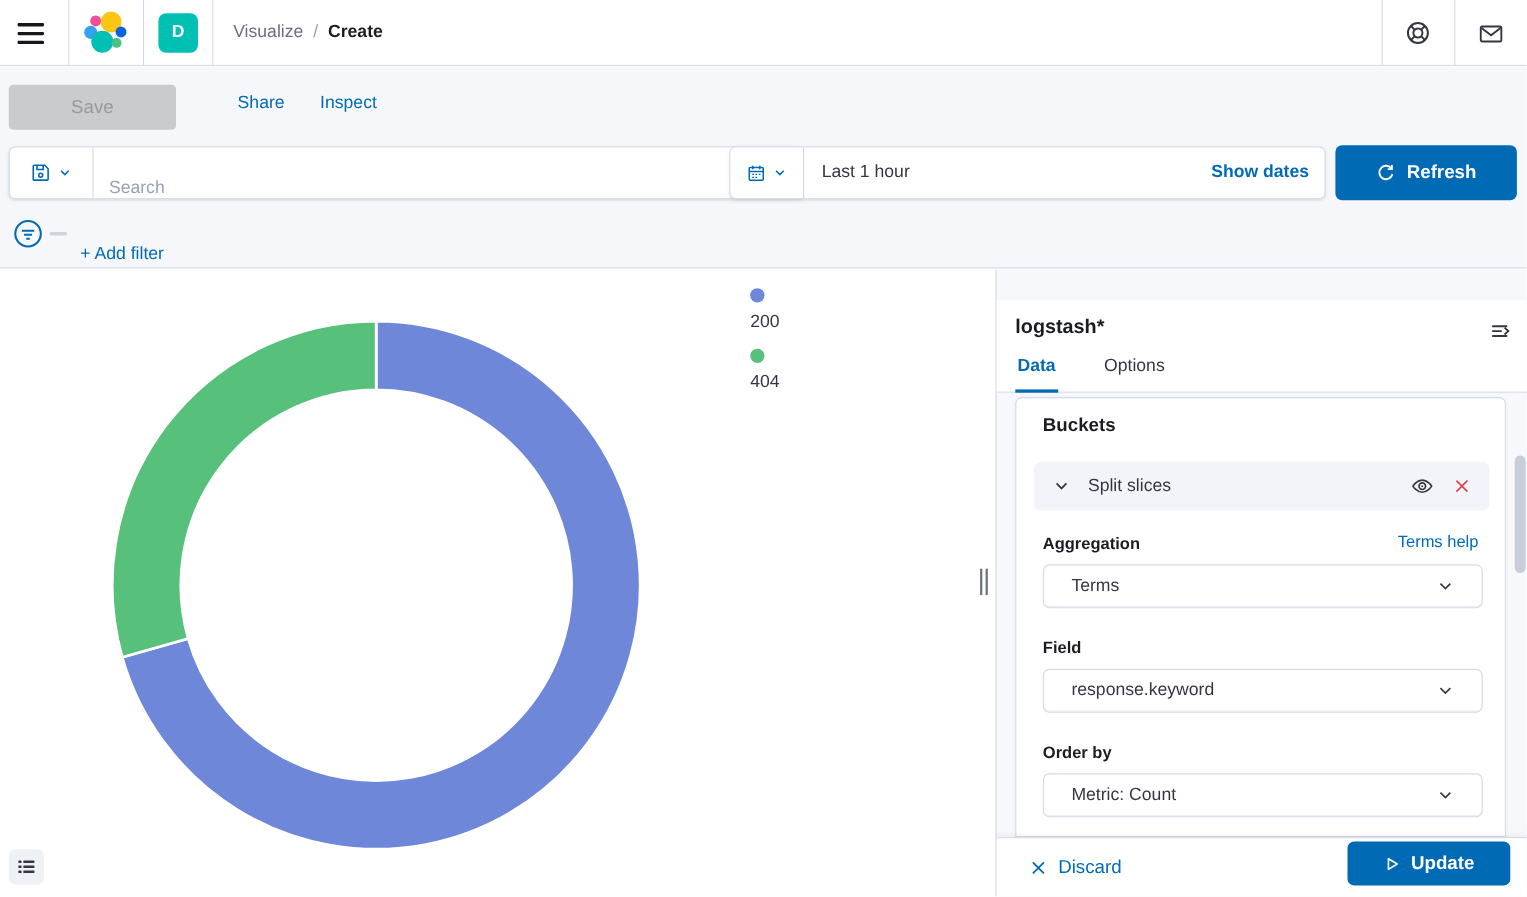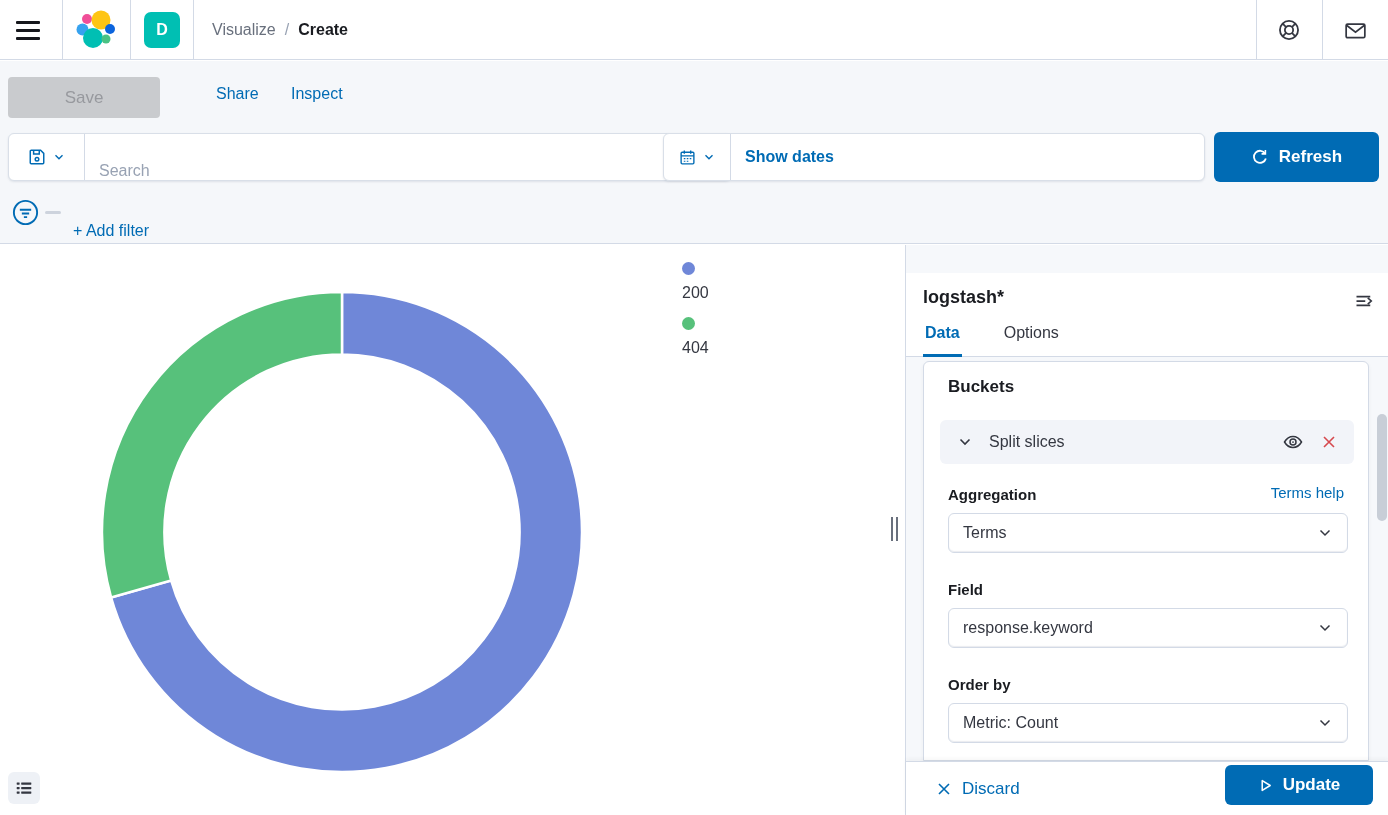--- a/index.html
+++ b/index.html
@@ -103,21 +103,21 @@
   .bucket-row .bucket-label { margin-left:16px; font-size:16px; color:#343741; }
   .bucket-row .row-actions { margin-left:auto; display:flex; align-items:center; gap:14px; margin-right:14px; }
   .icon-btn { background:none; border:none; cursor:pointer; width:22px; height:22px;
     display:flex; align-items:center; justify-content:center; }
 
   .field-label { position:absolute; left:24px; font-size:15px; font-weight:700; color:#1a1c21; }
   .help-link { position:absolute; right:24px; background:none; border:none; color:#006BB4;
     font-size:15px; cursor:pointer; font-family:inherit; }
   .select { position:absolute; left:24px; width:400px; height:40px; background:#fff;
     border:1px solid #D3DAE6; border-radius:6px; box-shadow:inset 0 -1px 1px rgba(152,162,179,.2);
-    display:flex; align-items:center; font-size:16px; color:#343741; padding:0 14px; cursor:pointer; }
+    display:flex; align-items:center; font-size:16px; color:#343741; padding:0 25px; cursor:pointer; }
   .select .chev { margin-left:auto; }
 
   .panel-scrollbar { position:absolute; right:1px; top:169px; width:10px; height:107px;
     background:#A2ABBA; opacity:.55; border-radius:5px; cursor:pointer; }
 
   .panel-footer { position:absolute; left:0; bottom:0; width:100%; height:54px; background:#fff;
     border-top:1px solid #D3DAE6; box-shadow:0 -2px 4px rgba(52,55,65,.05); }
   .discard-btn { position:absolute; left:30px; top:11px; height:32px; display:flex; align-items:center;
     gap:10px; background:none; border:none; color:#006BB4; font-size:17px; cursor:pointer;
     font-family:inherit; }
@@ -195,20 +195,21 @@
       <button class="seg-btn">
         <svg width="17" height="17" viewBox="0 0 16 16" fill="none" stroke="#006BB4" stroke-width="1.3">
           <rect x="2" y="3" width="12" height="11" rx="1"></rect>
           <path d="M5 1.5v3M11 1.5v3M2 6.5h12"></path>
           <path d="M4.5 9h1.5M7.3 9h1.5M10.1 9h1.5M4.5 11.5h1.5M7.3 11.5h1.5" stroke-width="1.1"></path>
         </svg>
         <svg width="14" height="14" viewBox="0 0 16 16" fill="none" stroke="#006BB4" stroke-width="1.6">
           <path d="M4 6l4 4 4-4"></path>
         </svg>
       </button>
+      <button class="time-text">Last 1 hour</button>
       <button class="show-dates">Show dates</button>
     </div>
 
     <button class="refresh-btn">
       <svg width="18" height="18" viewBox="0 0 16 16" fill="none" stroke="#fff" stroke-width="1.6">
         <path d="M13.2 9.3A5.4 5.4 0 1 1 12.6 5"></path>
         <path d="M12.8 1.8v3.4H9.4" stroke-width="1.4"></path>
       </svg>
       <span>Refresh</span>
     </button>

